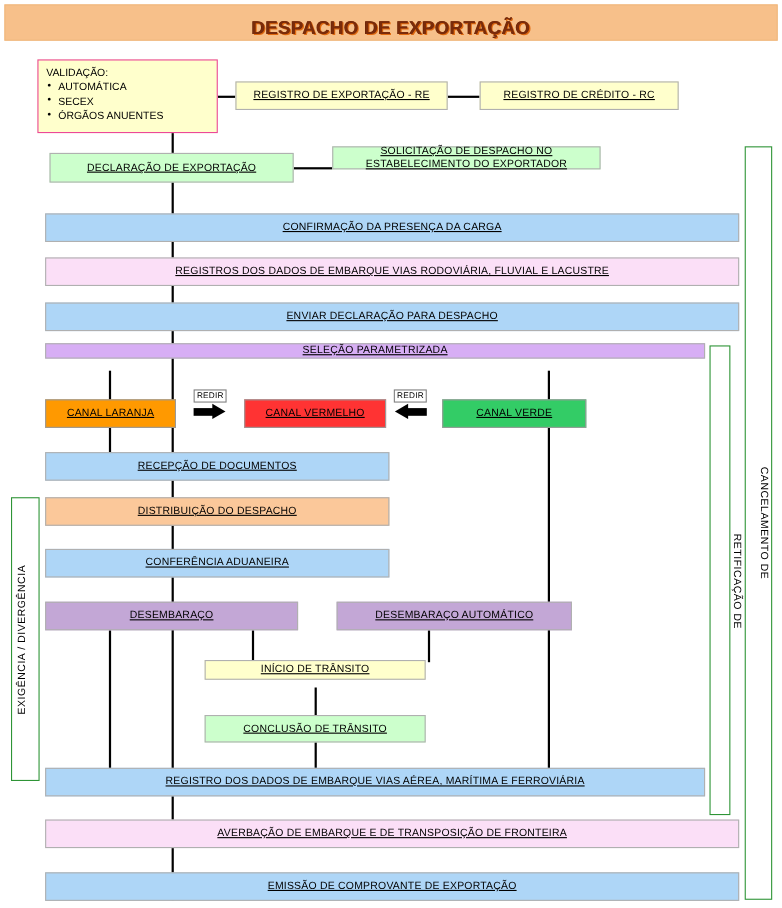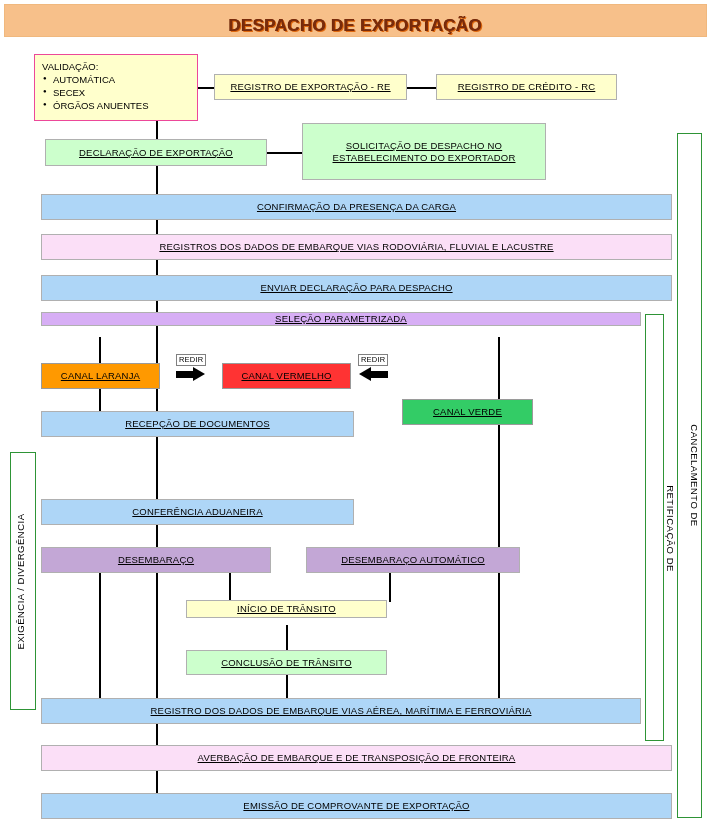--- a/index.html
+++ b/index.html
@@ -188,54 +188,55 @@
       <li>ÓRGÃOS ANUENTES</li>
     </ul>
   </div>
 
   <div class="box" style="left:214px; top:74px; width:193px; height:26px; background:#FFFFCC;">REGISTRO DE EXPORTAÇÃO - RE</div>
 
   <div class="box" style="left:436px; top:74px; width:181px; height:26px; background:#FFFFCC;">REGISTRO DE CRÉDITO - RC</div>
 
   <div class="box" style="left:45px; top:139px; width:222px; height:27px; background:#CCFFCC;">DECLARAÇÃO DE EXPORTAÇÃO</div>
 
-  <div class="box" style="left:302px; top:123px; width:244px; height:57px; background:#CCFFCC;">SOLICITAÇÃO DE DESPACHO NO ESTABELECIMENTO DO EXPORTADOR</div>
+  <div class="box" style="left:302px; top:133px; width:244px; height:21px; background:#CCFFCC;">SOLICITAÇÃO DE DESPACHO NO ESTABELECIMENTO DO EXPORTADOR</div>
 
   <div class="box" style="left:41px; top:194px; width:631px; height:26px; background:#AED6F7;">CONFIRMAÇÃO DA PRESENÇA DA CARGA</div>
 
   <div class="box" style="left:41px; top:234px; width:631px; height:26px; background:#FBDFF7;">REGISTROS DOS DADOS DE EMBARQUE VIAS RODOVIÁRIA, FLUVIAL E LACUSTRE</div>
 
   <div class="box" style="left:41px; top:275px; width:631px; height:26px; background:#AED6F7;">ENVIAR DECLARAÇÃO PARA DESPACHO</div>
 
   <div class="box" style="left:41px; top:312px; width:600px; height:14px; background:#D7AEF5;">SELEÇÃO PARAMETRIZADA</div>
 
   <div class="box" style="left:41px; top:363px; width:119px; height:26px; background:#FF9900; border-color:#9a9a9a;">CANAL LARANJA</div>
 
   <div class="box" style="left:222px; top:363px; width:129px; height:26px; background:#FF3333; border-color:#9a9a9a;">CANAL VERMELHO</div>
 
-  <div class="box" style="left:402px; top:363px; width:131px; height:26px; background:#33CC66; border-color:#9a9a9a;margin-top:36px;">CANAL VERDE</div>
+  <div class="box" style="left:402px; top:363px; width:131px; height:26px; background:#33CC66; border-color:#9a9a9a;">CANAL VERDE</div>
 
   <div class="redir" style="left:176px; top:354px;">
     <span class="redir-tag">REDIR</span>
     <span class="arrow-wrap arrow-right">
       <span class="arrow-shaft"></span>
         <span class="arrow-head"></span>
     </span>
   </div>
 
   <div class="redir" style="left:358px; top:354px;">
     <span class="redir-tag">REDIR</span>
     <span class="arrow-wrap arrow-left">
       <span class="arrow-shaft"></span>
         <span class="arrow-head"></span>
     </span>
   </div>
 
   <div class="box" style="left:41px; top:411px; width:313px; height:26px; background:#AED6F7;">RECEPÇÃO DE DOCUMENTOS</div>
 
+  <div class="box" style="left:41px; top:452px; width:313px; height:26px; background:#FBC89A;">DISTRIBUIÇÃO DO DESPACHO</div>
 
   <div class="box" style="left:41px; top:499px; width:313px; height:26px; background:#AED6F7;">CONFERÊNCIA ADUANEIRA</div>
 
   <div class="box" style="left:41px; top:547px; width:230px; height:26px; background:#C3A7D6;">DESEMBARAÇO</div>
 
   <div class="box" style="left:306px; top:547px; width:214px; height:26px; background:#C3A7D6;">DESEMBARAÇO AUTOMÁTICO</div>
 
   <div class="box" style="left:186px; top:600px; width:201px; height:18px; background:#FFFFCC;">INÍCIO DE TRÂNSITO</div>
 
   <div class="box" style="left:186px; top:650px; width:201px; height:25px; background:#CCFFCC;">CONCLUSÃO DE TRÂNSITO</div>

